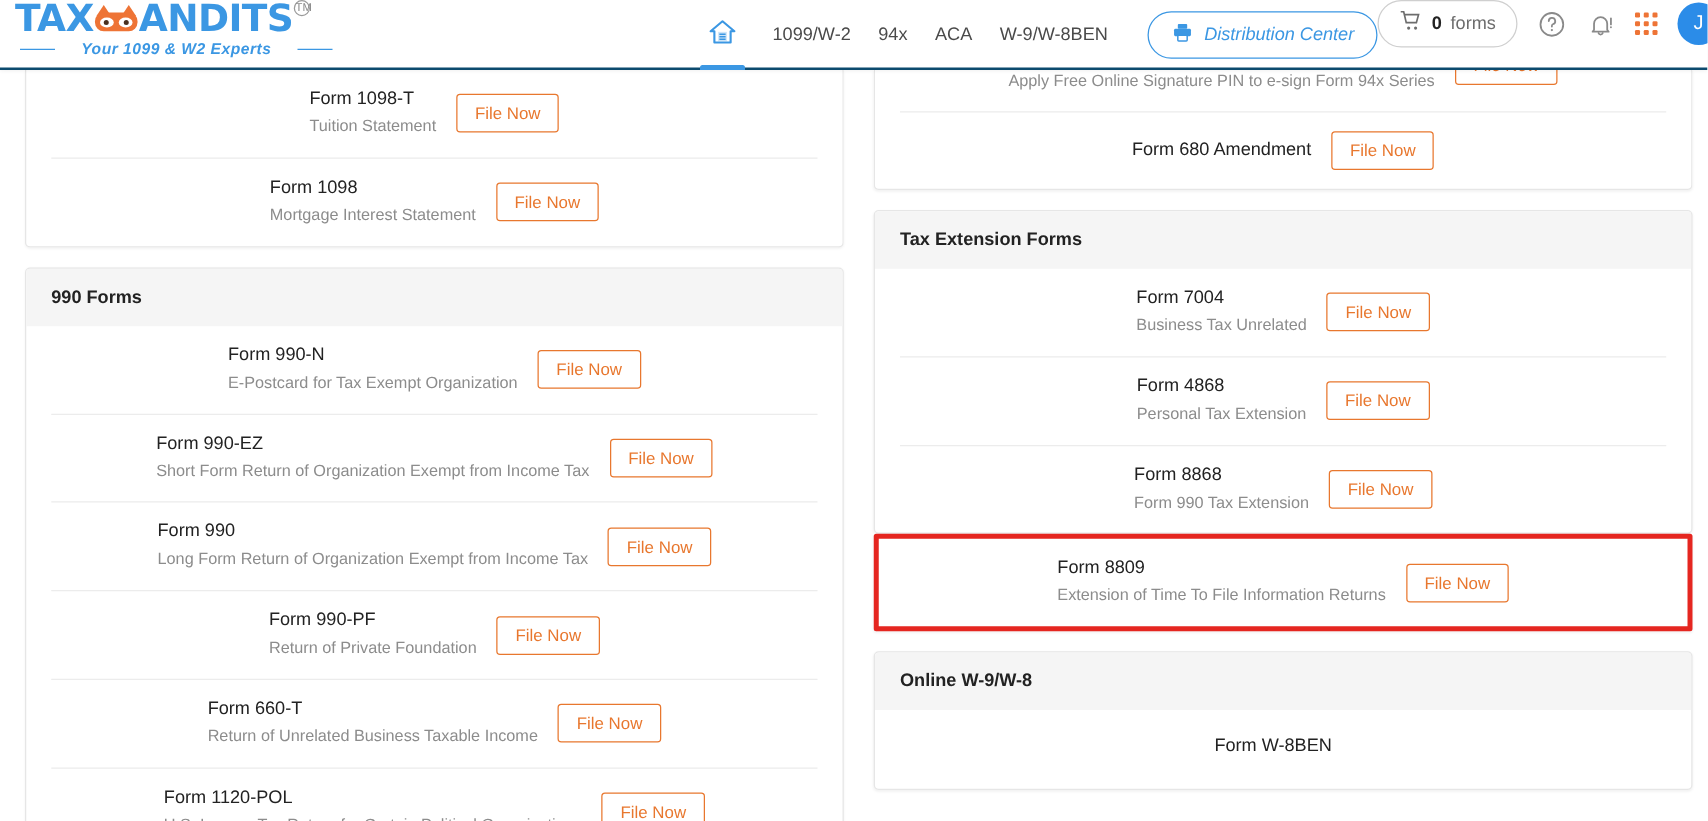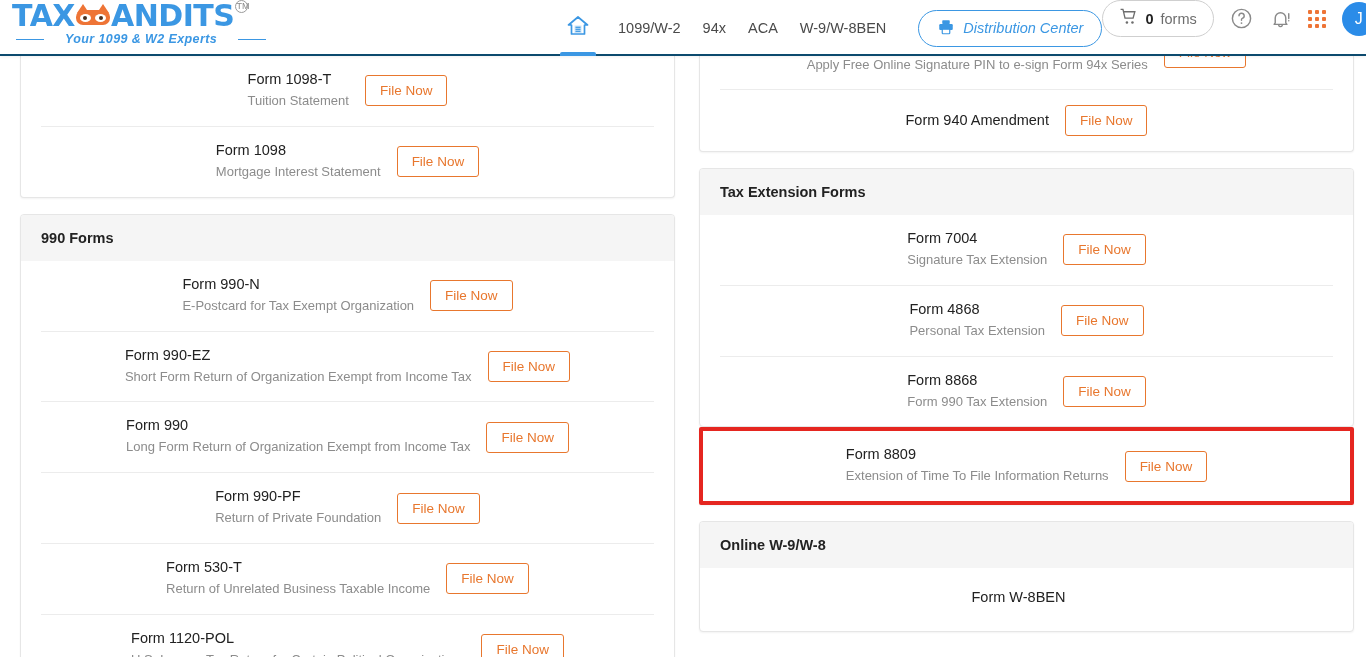--- a/index.html
+++ b/index.html
@@ -253,21 +253,21 @@
           </div>
           <div class="row">
             <div class="row-txt">
               <div class="row-title">Form 990-PF</div>
               <div class="row-sub">Return of Private Foundation</div>
             </div>
             <button class="btn-o">File Now</button>
           </div>
           <div class="row">
             <div class="row-txt">
-              <div class="row-title">Form 530-T</div>
+              <div class="row-title">Form 660-T</div>
               <div class="row-sub">Return of Unrelated Business Taxable Income</div>
             </div>
             <button class="btn-o">File Now</button>
           </div>
           <div class="row">
             <div class="row-txt">
               <div class="row-title">Form 1120-POL</div>
               <div class="row-sub">U.S. Income Tax Return for Certain Political Organizations</div>
             </div>
             <button class="btn-o">File Now</button>
@@ -282,34 +282,34 @@
       <div class="card clipped-top">
         <div class="card-body">
           <div class="row" style="min-height:0;padding-top:0;padding-bottom:14px;">
             <div class="row-txt">
               <div class="row-sub">Apply Free Online Signature PIN to e-sign Form 94x Series</div>
             </div>
             <button class="btn-o" style="margin-top:-26px;">File Now</button>
           </div>
           <div class="row" style="min-height:50px;">
             <div class="row-txt">
-              <div class="row-title" style="margin-bottom:0;">Form 940 Amendment</div>
+              <div class="row-title" style="margin-bottom:0;">Form 680 Amendment</div>
             </div>
             <button class="btn-o">File Now</button>
           </div>
         </div>
       </div>
 
       <div class="card">
         <div class="card-head">Tax Extension Forms</div>
         <div class="card-body">
           <div class="row">
             <div class="row-txt">
               <div class="row-title">Form 7004</div>
-              <div class="row-sub">Signature Tax Extension</div>
+              <div class="row-sub">Business Tax Unrelated</div>
             </div>
             <button class="btn-o">File Now</button>
           </div>
           <div class="row">
             <div class="row-txt">
               <div class="row-title">Form 4868</div>
               <div class="row-sub">Personal Tax Extension</div>
             </div>
             <button class="btn-o">File Now</button>
           </div>

